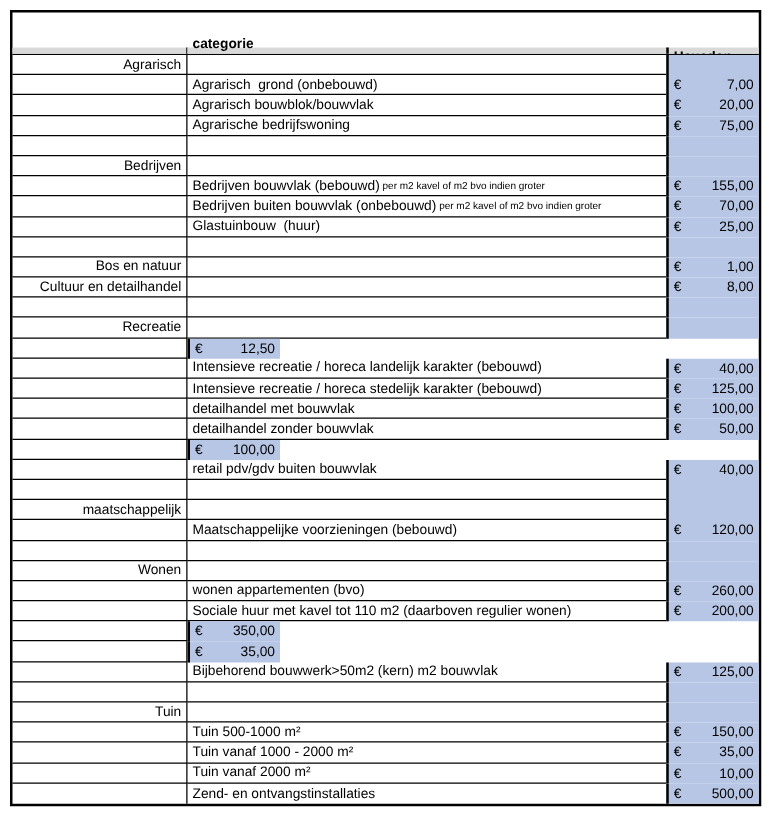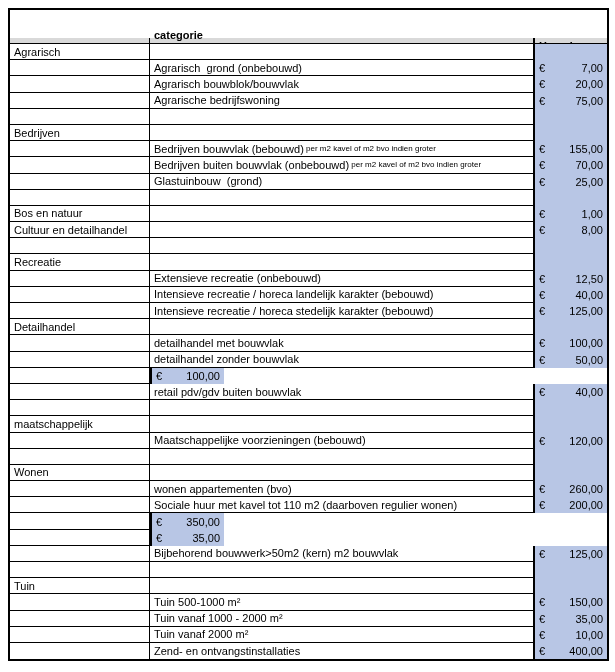--- a/index.html
+++ b/index.html
@@ -19,21 +19,21 @@
     top: 8px;
     width: 601px;
     border: 2px solid var(--border, #000);
     background: #ffffff;
   }
   .header-row {
     display: flex;
     height: 34px;
     border-bottom: 1px solid var(--border, #000);
   }
-  .c1 { width: 140px; border-right: 1px solid var(--border, #000); padding: 0 4px; flex: none; }
+  .c1 { width: 140px; border-right: 1px solid var(--border, #000); padding: 0 4px; flex: none; justify-content: flex-end; }
   .c2 { flex: 1; padding: 0 4px; min-width: 0; }
   .c3 { width: 74px; border-left: 2px solid var(--border, #000); flex: none; }
   .hcell {
     background: var(--header-bg, #d9d9d9);
     font-weight: bold;
     font-size: 11px;
     margin-top: 28px;
   }
   .header-row .c2 {
     display: flex;
@@ -151,21 +151,21 @@
             <span class="small"> per m2 kavel of m2 bvo indien groter</span>
           </div>
           <div class="c3">
             <span>€</span>
             <span>70,00</span>
           </div>
         </div>
         <div class="row">
           <div class="c1"></div>
           <div class="c2">
-            <span>Glastuinbouw  (grond)</span>
+            <span>Glastuinbouw  (huur)</span>
           </div>
           <div class="c3">
             <span>€</span>
             <span>25,00</span>
           </div>
         </div>
         <div class="row">
           <div class="c1"></div>
           <div class="c2"></div>
           <div class="c3"></div>
@@ -197,23 +197,20 @@
         </div>
         <div class="row">
           <div class="c1">
             <span>Recreatie</span>
           </div>
           <div class="c2"></div>
           <div class="c3"></div>
         </div>
         <div class="row">
           <div class="c1"></div>
-          <div class="c2">
-            <span>Extensieve recreatie (onbebouwd)</span>
-          </div>
           <div class="c3">
             <span>€</span>
             <span>12,50</span>
           </div>
         </div>
         <div class="row">
           <div class="c1"></div>
           <div class="c2">
             <span>Intensieve recreatie / horeca landelijk karakter (bebouwd)</span>
           </div>
@@ -226,27 +223,20 @@
           <div class="c1"></div>
           <div class="c2">
             <span>Intensieve recreatie / horeca stedelijk karakter (bebouwd)</span>
           </div>
           <div class="c3">
             <span>€</span>
             <span>125,00</span>
           </div>
         </div>
         <div class="row">
-          <div class="c1">
-            <span>Detailhandel</span>
-          </div>
-          <div class="c2"></div>
-          <div class="c3"></div>
-        </div>
-        <div class="row">
           <div class="c1"></div>
           <div class="c2">
             <span>detailhandel met bouwvlak</span>
           </div>
           <div class="c3">
             <span>€</span>
             <span>100,00</span>
           </div>
         </div>
         <div class="row">
@@ -396,18 +386,18 @@
             <span>10,00</span>
           </div>
         </div>
         <div class="row">
           <div class="c1"></div>
           <div class="c2">
             <span>Zend- en ontvangstinstallaties</span>
           </div>
           <div class="c3">
             <span>€</span>
-            <span>400,00</span>
+            <span>500,00</span>
           </div>
         </div>
       </div>
   </div>
 </div>
 
 </body></html>

